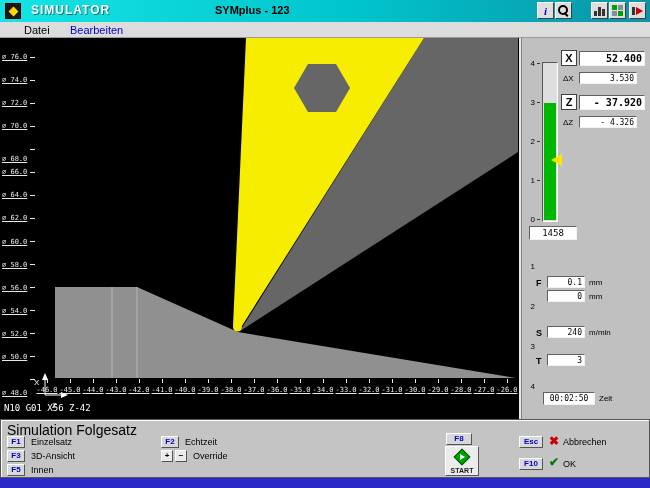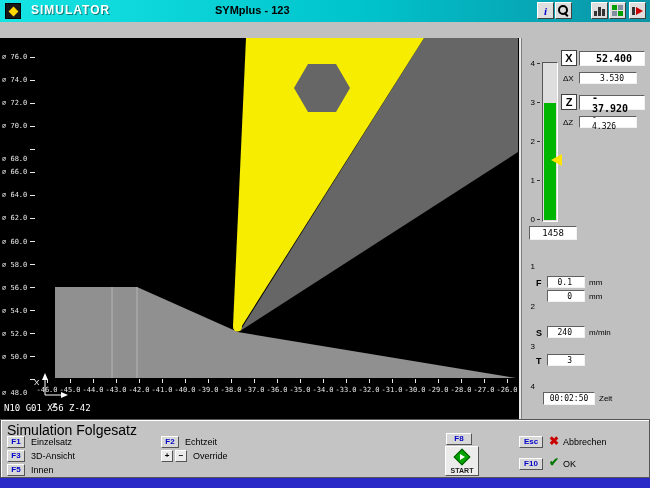--- a/index.html
+++ b/index.html
@@ -38,40 +38,40 @@
   .exit-icon .arr { position:absolute; left:4px; top:1px; width:0; height:0;
     border-top:4px solid transparent; border-bottom:4px solid transparent; border-left:7px solid #cc0000; }
 
   
   .menubar { position:absolute; left:0; top:22px; width:650px; height:16px; background:#dcdcdc; border-bottom:1px solid #9a9a9a; }
   .menu-item { position:absolute; top:2px; font-size:11px; color:#000; cursor:default; }
   .menu-item.active { color:#0000cc; }
 
   
   .viewport { position:absolute; left:0; top:38px; width:519px; height:381px; background:#000; overflow:hidden; }
-  .axis-label { position:absolute; color:#e8e8e8; font:7px "DejaVu Sans Mono", monospace; white-space:nowrap; }
+  .axis-label { position:absolute; color:#e8e8e8; font:7px "DejaVu Sans Mono", monospace; white-space:nowrap;text-decoration:underline; }
   .axis-label.y { left:2px; }
   .axis-label.x { top:348px; width:26px; text-align:center; }
   .ytick { position:absolute; left:30px; width:5px; height:1px; background:#e8e8e8; }
   .xtick { position:absolute; top:341px; width:1px; height:4px; background:#e8e8e8; }
   .status-line { position:absolute; left:4px; top:365px; color:#fff; font:9px "DejaVu Sans Mono", monospace; }
   .vp-svg { position:absolute; left:0; top:0; }
 
   
   .side-panel { position:absolute; left:519px; top:38px; width:131px; height:381px; background:#c0c0c0;
     border-left:2px solid #e8e8e8; box-shadow:inset 1px 0 0 #808080; }
   .scale-num { position:absolute; left:2px; width:12px; text-align:right; font-size:8px; color:#000; }
   .scale-tick { position:absolute; left:16px; width:3px; height:1px; background:#333; }
   .gauge-track { position:absolute; left:21px; top:24px; width:16px; height:160px; background:#dedede;
     border:1px solid; border-color:#555 #ffffff #ffffff #555; }
   .gauge-fill { position:absolute; left:1px; top:40px; width:12px; height:117px; background:#00b600; }
   .gauge-arrow { position:absolute; left:30px; top:116px; width:0; height:0;
     border-top:6px solid transparent; border-bottom:6px solid transparent; border-right:11px solid #ffe400; }
   .sunken { position:absolute; background:#fff; border:1px solid; border-color:#606060 #f2f2f2 #f2f2f2 #606060;
-    font:8px "DejaVu Sans Mono", monospace; color:#000; display:flex; align-items:center; justify-content:flex-end; padding:0 12px; }
+    font:8px "DejaVu Sans Mono", monospace; color:#000; display:flex; align-items:center; justify-content:flex-end; padding:0 2px; }
   .sunken.big { font-size:10px; font-weight:bold; }
   .dro-icon { position:absolute; width:16px; height:16px; background:#fff; border:1px solid #404040;
     font-weight:bold; font-size:11px; color:#000; display:flex; align-items:center; justify-content:center; }
   .sp-label { position:absolute; font-size:8px; color:#000; }
   .sp-label.bold { font-weight:bold; font-size:9px; }
 
   
   .softkeys { position:absolute; left:0; top:419px; width:650px; height:59px; background:#c4c4c4;
     border:1px solid #555; box-shadow:inset 1px 1px 0 #ffffff; }
   .sk-title { position:absolute; left:6px; top:2px; font-size:14px; color:#000; }
@@ -125,20 +125,24 @@
         </span>
     </div>
     <div class="tbtn" style="left:629px">
       <span class="exit-icon">
           <span class="bar"></span>
           <span class="arr"></span>
         </span>
     </div>
   </div>
 
+  <div class="menubar">
+    <span class="menu-item" style="left:24px">Datei</span>
+    <span class="menu-item active" style="left:70px">Bearbeiten</span>
+  </div>
 
   <div class="viewport">
     <svg class="vp-svg" width="519" height="381" viewBox="0 0 519 381">
 
       <polygon points="55,249 137,249 238,294 516,340 55,340" fill="#909090"></polygon>
       <line x1="112" y1="249" x2="112" y2="340" stroke="#b5b5b5" stroke-width="1"></line>
       <line x1="137" y1="249" x2="137" y2="340" stroke="#b5b5b5" stroke-width="1"></line>
 
       <polygon points="424,0 518,0 518,114 240,293" fill="#666666"></polygon>
 

